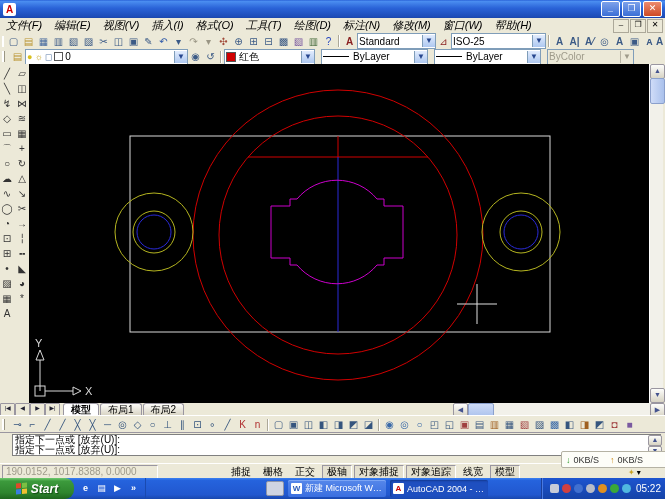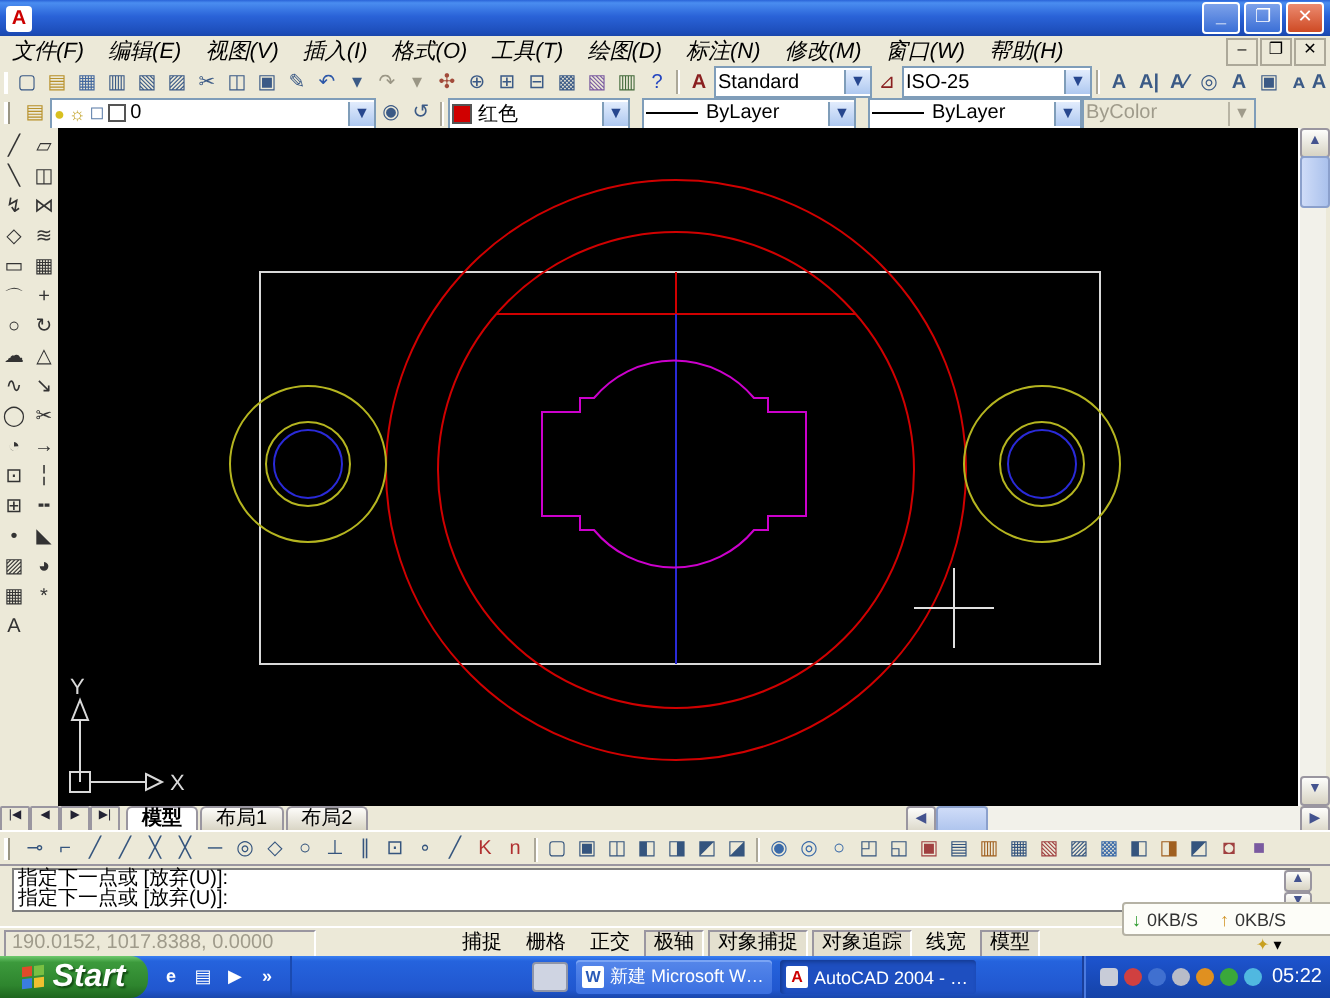--- a/index.html
+++ b/index.html
@@ -62,21 +62,21 @@
   .tab.on{background:#fff;font-weight:bold;}
   #hscroll{margin-left:auto;display:flex;width:212px;}
   #hthumb{width:24px;height:13px;background:linear-gradient(180deg,#cfdcf8,#aac1ec);border:1px solid #8ba0cc;border-radius:2px;}
   #htrack{flex:1;background:#f2f1ea;}
   
   #osnaprow{left:0;top:415px;width:665px;height:17px;background:#ece9d8;display:flex;align-items:center;
     border-top:1px solid #fff;}
   #osnaprow .tbtn{color:#35557e;}
   
   #cmd{left:0;top:432px;width:665px;height:31px;background:#ece9d8;border-top:1px solid #9a96a0;}
-  #cmd-hist{position:absolute;left:6px;top:1px;width:645px;height:20px;background:#fff;
+  #cmd-hist{position:absolute;left:12px;top:1px;width:645px;height:20px;background:#fff;
     border:1px solid #808080;font-size:10px;color:#000;padding-left:2px;line-height:10px;}
   #cmd-scroll{position:absolute;right:0;top:0;width:12px;height:18px;background:#f2f1ea;}
   #cmd-scroll .sbtn{width:12px;height:9px;line-height:8px;}
   #cmd-line{position:absolute;left:6px;top:22px;width:645px;height:9px;background:#fff;
     border:1px solid #808080;border-top:none;font-size:10px;line-height:9px;color:#000;padding-left:2px;}
   
   #status{left:0;top:463px;width:665px;height:15px;background:#ece9d8;display:flex;align-items:center;
     border-top:1px solid #fff;font-size:10px;}
   #coords{width:148px;height:12px;margin-left:2px;border:1px solid;border-color:#9a96a0 #fff #fff #9a96a0;
     color:#9f9b8b;padding:0 3px;line-height:12px;}
@@ -89,21 +89,21 @@
   .arrow-down{color:#2c9a2c;font-weight:bold;}
   .arrow-up{color:#d09020;font-weight:bold;}
   #ime{left:628px;top:467px;width:26px;height:11px;display:flex;align-items:center;font-size:8px;gap:2px;}
   
   #taskbar{left:0;top:478px;width:665px;height:21px;
     background:linear-gradient(180deg,#3a80f2 0%,#2563dd 12%,#2157cf 80%,#1947ad 100%);
     display:flex;align-items:center;color:#fff;}
   #startbtn{width:74px;height:21px;border-radius:0 9px 9px 0;
     background:linear-gradient(180deg,#6fca6f 0%,#3c9a3c 15%,#2e852e 70%,#1e661e 100%);
     display:flex;align-items:center;justify-content:center;gap:4px;
-    font-weight:bold;font-style:italic;font-size:16px;text-shadow:1px 1px 1px #124a12;}
+    font-weight:bold;font-style:italic;font-size:12px;text-shadow:1px 1px 1px #124a12;}
   .flag{width:11px;height:11px;display:grid;grid-template-columns:5px 5px;grid-template-rows:5px 5px;gap:1px;transform:skewY(-6deg);}
   .flag i{display:block;}
   #quick{display:flex;align-items:center;gap:3px;padding:0 5px;border-right:1px solid #1a4ab0;height:100%;}
   .qico{width:13px;height:13px;border-radius:2px;font-size:9px;line-height:13px;text-align:center;font-weight:bold;}
   .taskbtn{width:92px;height:17px;margin-left:4px;border-radius:2px;display:flex;align-items:center;gap:3px;
     background:linear-gradient(180deg,#5687ea,#3a6fe0);box-shadow:inset 0 1px #7aa4f4;font-size:9px;padding:0 3px;}
   .taskbtn.active{background:#1e4fc0;box-shadow:inset 1px 1px 2px #143a90;}
   .tico{width:11px;height:11px;border-radius:1px;font-size:8px;font-weight:bold;line-height:11px;text-align:center;flex:0 0 auto;}
   .tlabel{white-space:nowrap;overflow:hidden;text-overflow:ellipsis;}
   #langbar{width:16px;height:13px;background:#cfd4e2;border-radius:2px;margin-left:120px;border:1px solid #8f95a8;}
@@ -217,21 +217,21 @@
   <div class="combo" style="width:104px;margin-left:6px;">
     <span class="ltline"></span>
     <span>ByLayer</span>
     <span class="dd">▼</span>
   </div>
   <div class="combo" style="width:104px;margin-left:6px;">
     <span class="ltline"></span>
     <span>ByLayer</span>
     <span class="dd">▼</span>
   </div>
-  <div class="combo disabled" style="width:84px;margin-left:0;">
+  <div class="combo disabled" style="width:84px;margin-left:6px;">
     <span>ByColor</span>
     <span class="dd">▼</span>
   </div>
 </div>
 
 <div class="abs" id="main"></div>
 
 <div class="abs" id="leftdock">
   <div class="vtb">
       <span class="tbtn">╱</span>

